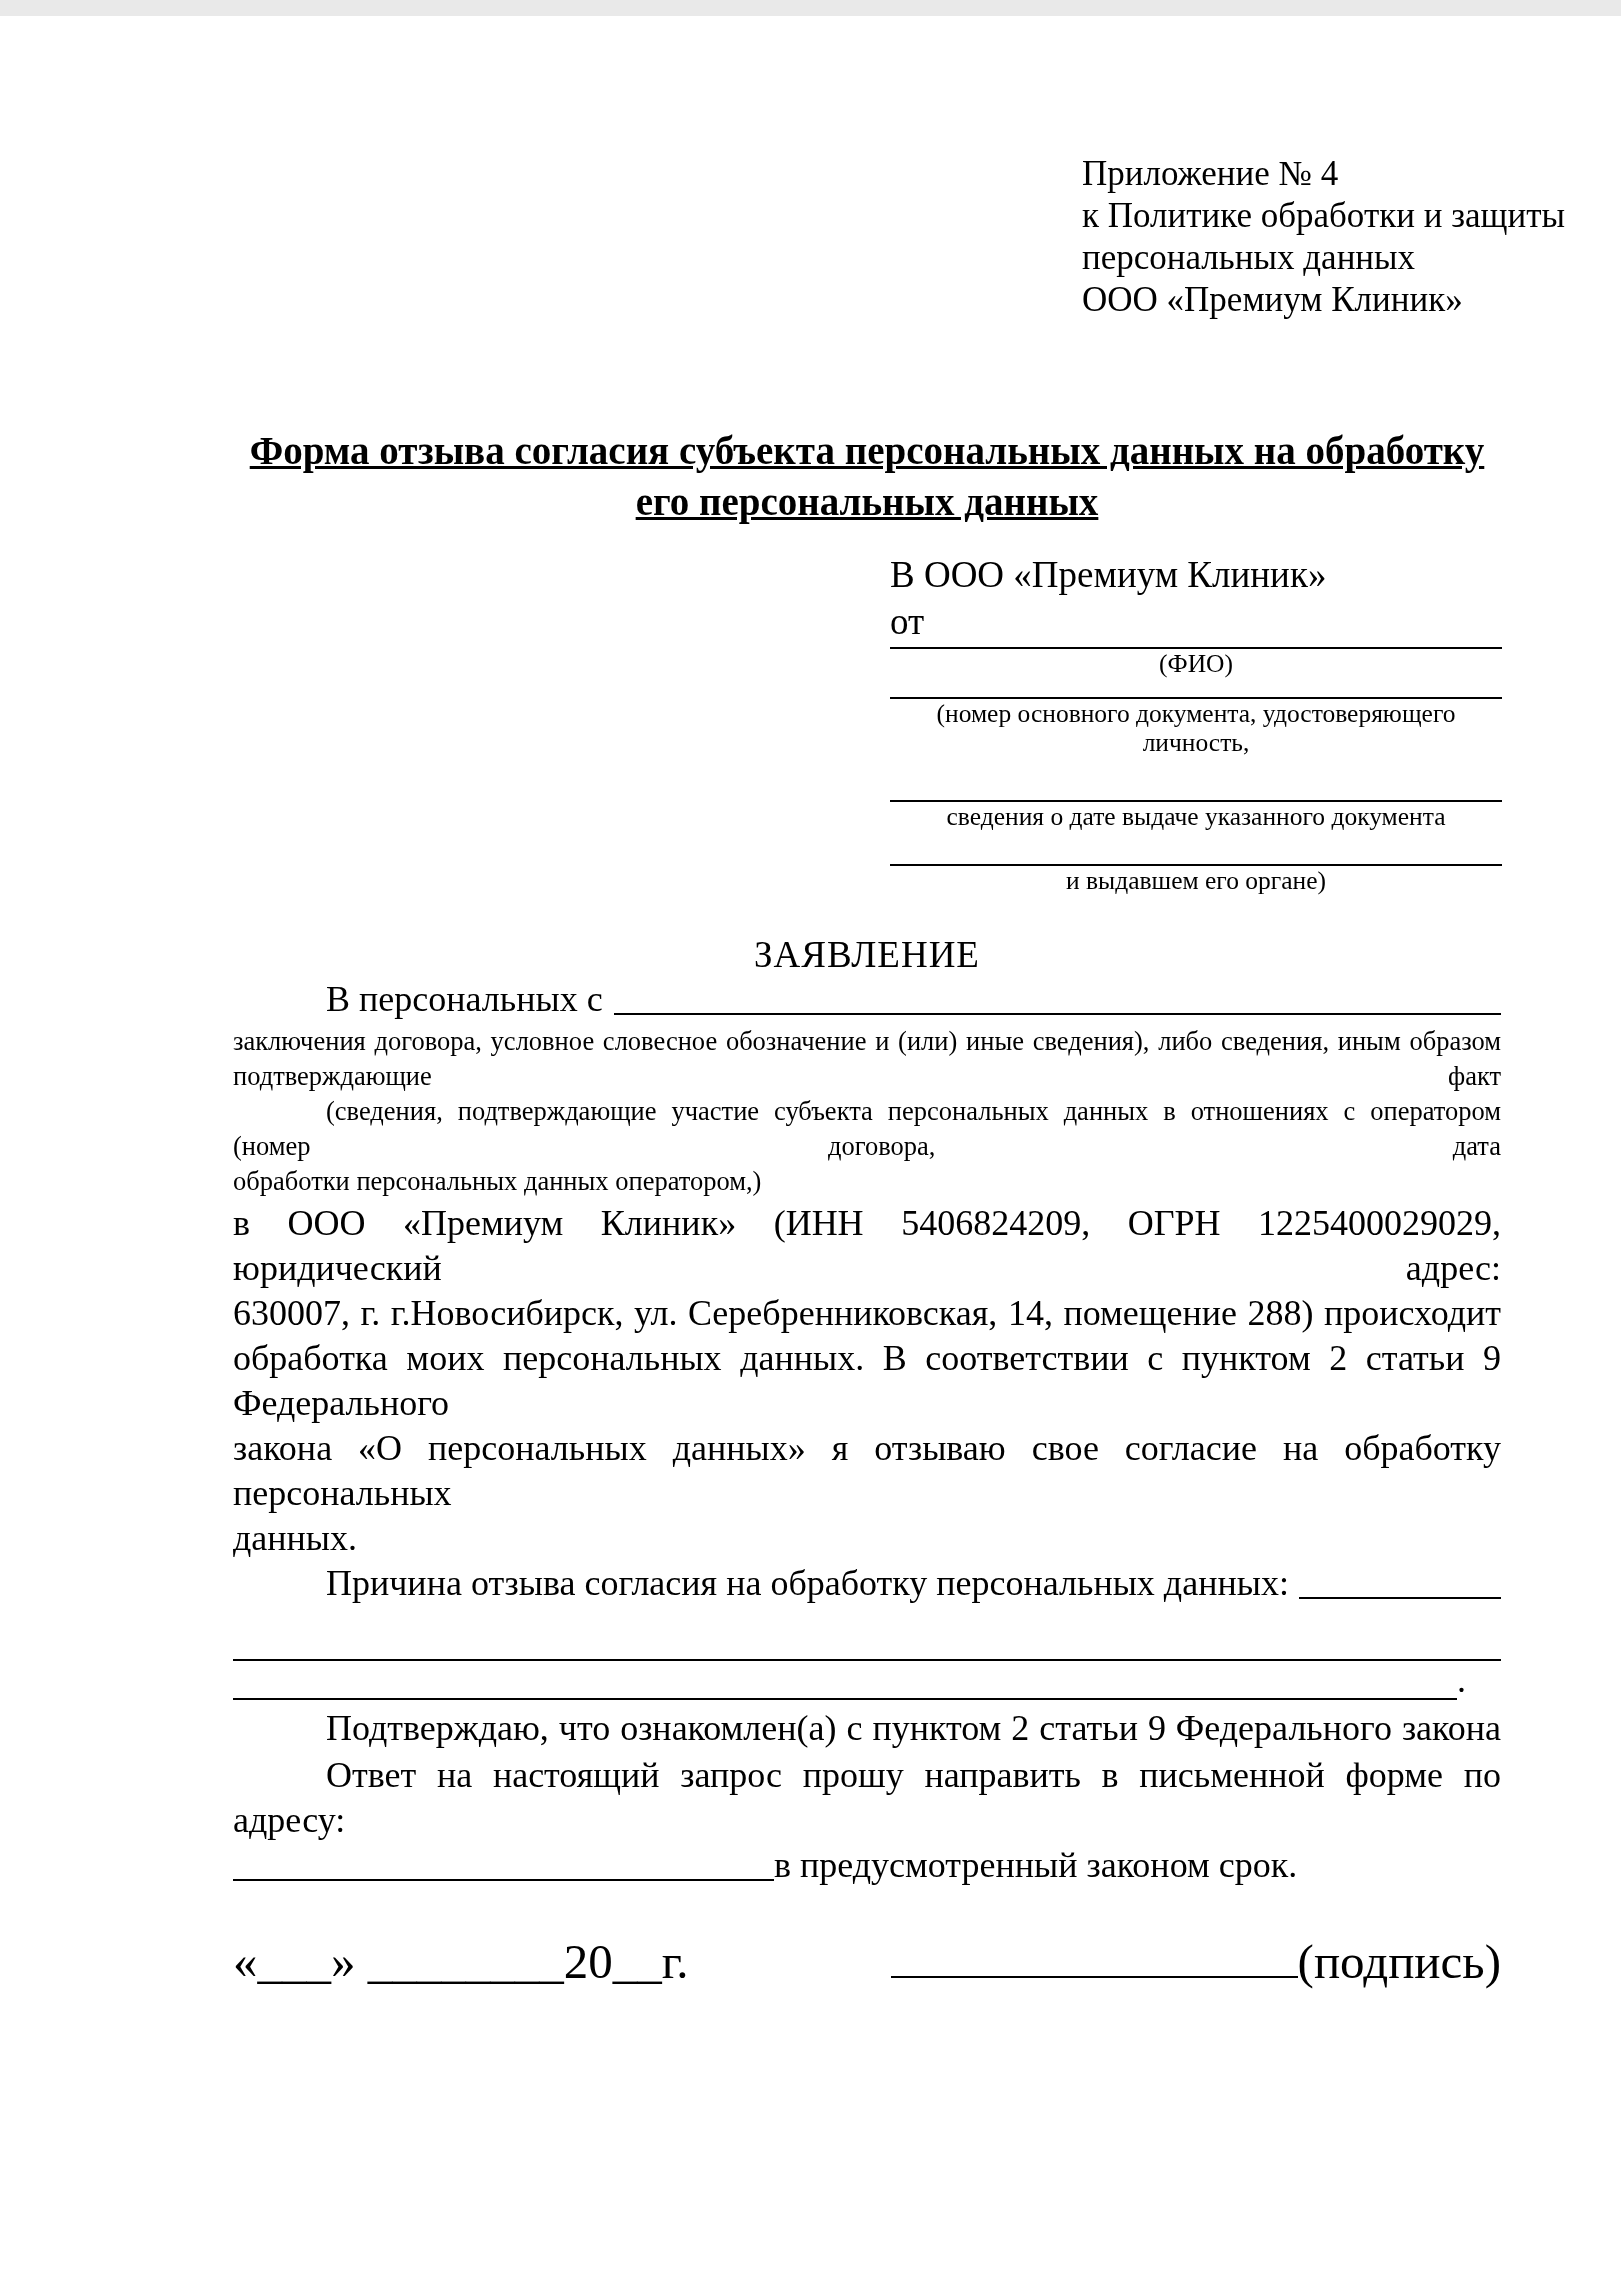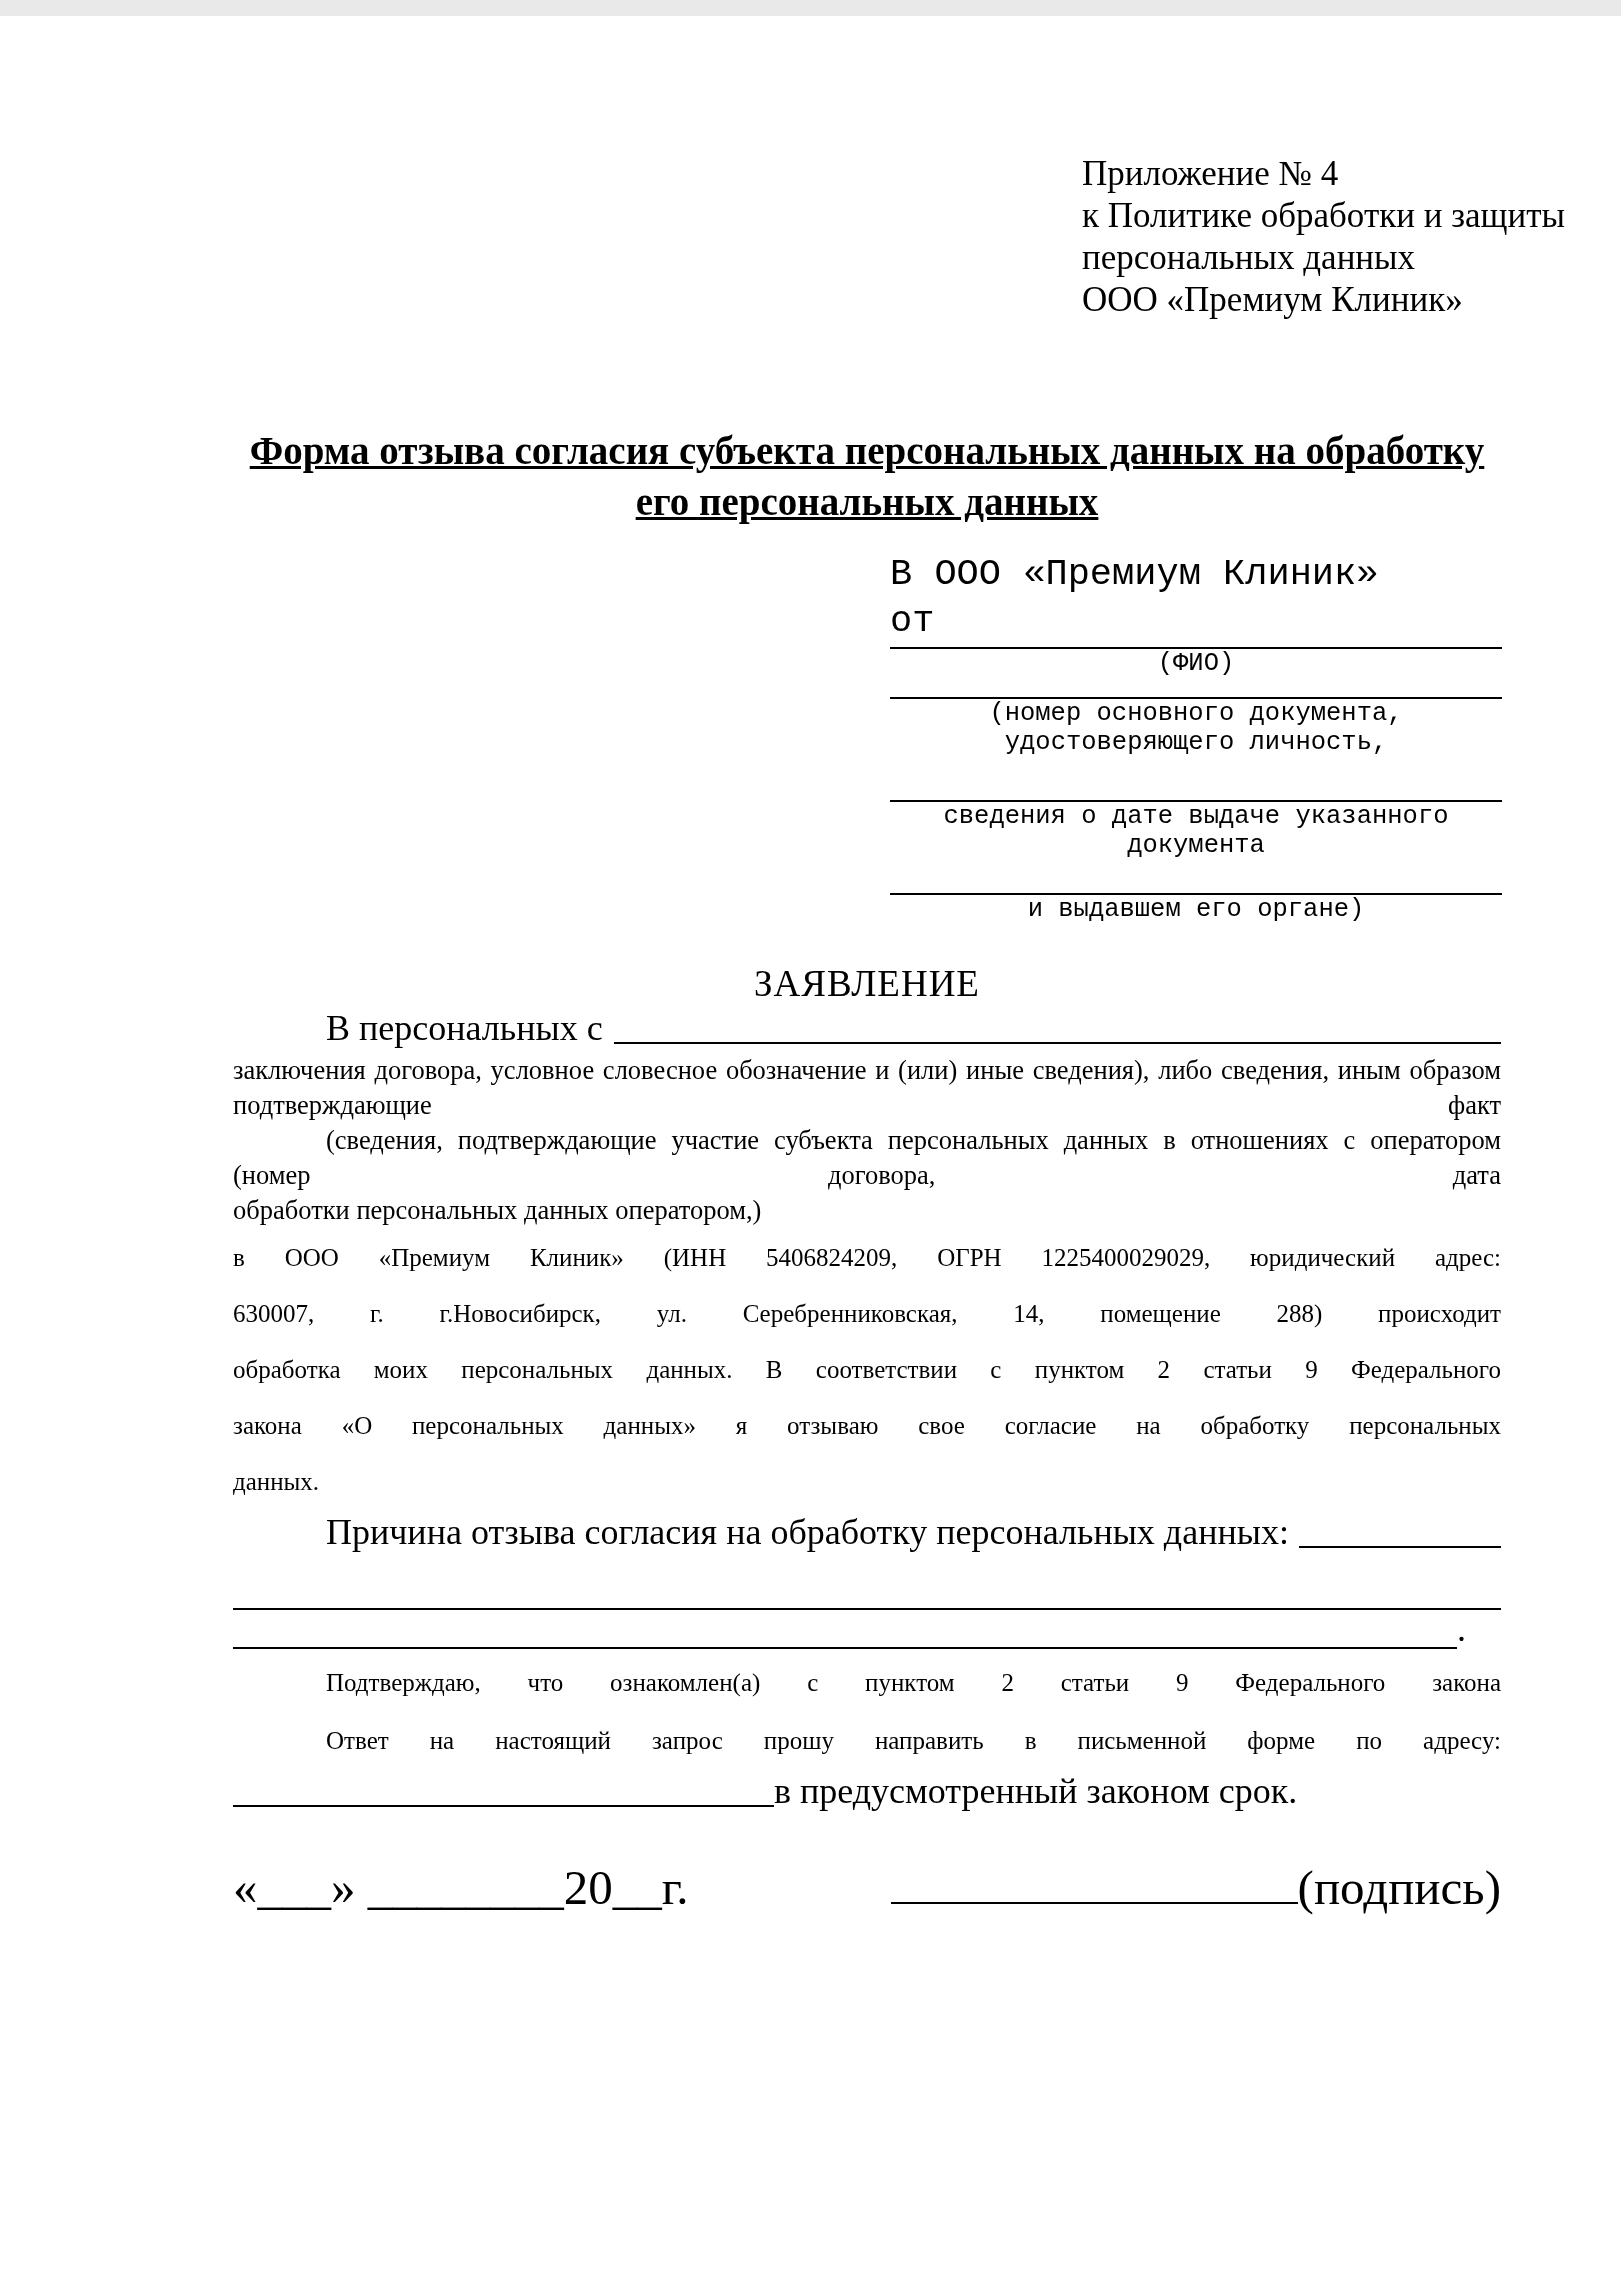--- a/index.html
+++ b/index.html
@@ -24,39 +24,39 @@
     margin:104px 0 0 0;
     font-size:39px;line-height:51px;font-weight:bold;
     text-align:center;
   }
   .doc-title div{white-space:nowrap;text-decoration:underline;}
   
   .addressee{
     margin-top:23.5px;
     margin-left:657px;
     width:612px;
-    font-size:37px;line-height:47px;font-family:Liberation Mono, monospace;
+    font-size:37px;line-height:47px;
   }
   .addr-line{border-bottom:2.9px solid #000;height:2px;}
   .caption{font-size:25.5px;line-height:29px;text-align:center;}
   .gap18{margin-top:17.6px;}
   .gap42{margin-top:41px;}
   .gap32{margin-top:31px;}
   
   .statement-heading{
     margin-top:37px;
     font-size:37px;line-height:45px;
     text-align:center;letter-spacing:1px;
   }
   .fill-row{display:flex;align-items:flex-end;font-size:36px;line-height:45px;}
   .fill-row .lead{white-space:nowrap;}
   .fill{flex:1;border-bottom:2.9px solid #000;margin-bottom:6.9px;}
   .indent{margin-left:93px;}
   .smalltext{font-size:26.5px;line-height:35px;margin-top:2px;}
-  .bodytext{font-size:25px;line-height:56px;margin-top:2px;}
+  .bodytext{font-size:36px;line-height:45px;margin-top:2px;}
   .jline{text-align:justify;text-align-last:justify;}
   .lline{text-align:left;}
   .ind-first{text-indent:93px;}
   .blank-line{border-bottom:2.9px solid #000;height:37px;margin-top:15.7px;}
   .blank-row{display:flex;align-items:flex-end;font-size:36px;line-height:39px;margin-top:0;}
   .blank-fill{width:1224px;border-bottom:2.9px solid #000;height:35px;}
   .resp-fill{width:541px;border-bottom:2.9px solid #000;margin-bottom:6.9px;}
   .sig-row{
     margin-top:51px;
     display:flex;justify-content:space-between;align-items:flex-end;

